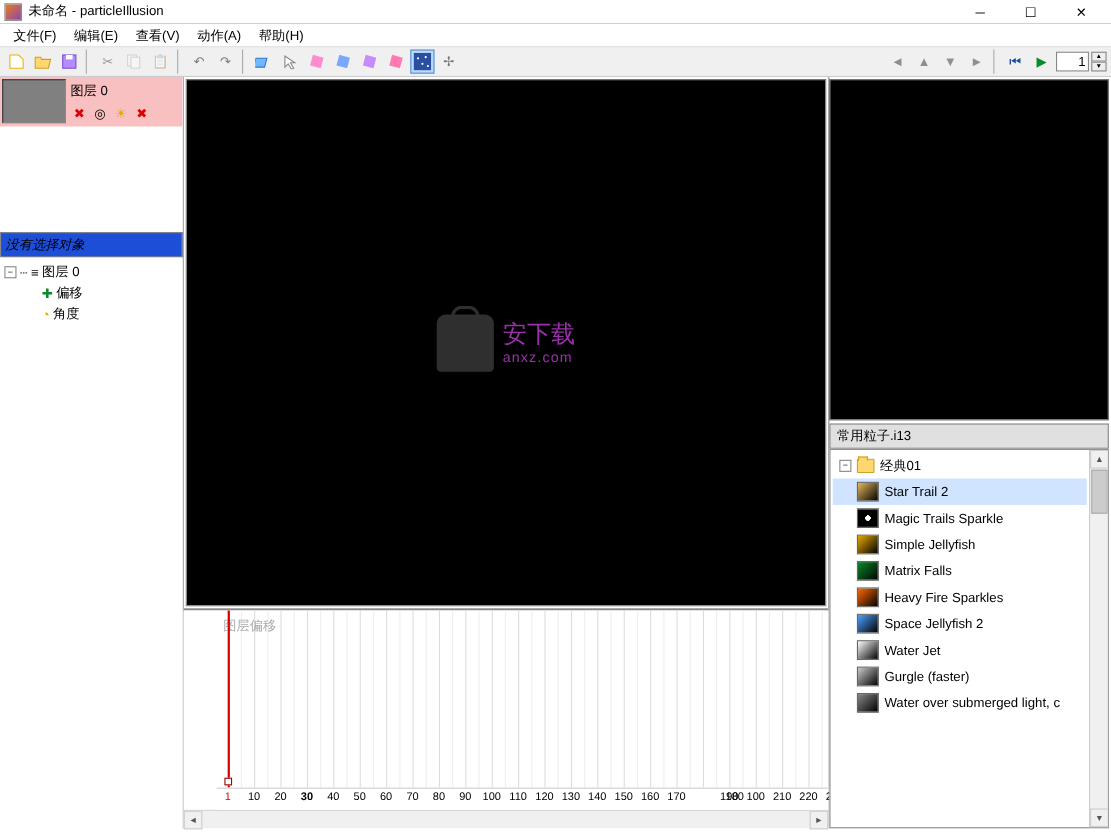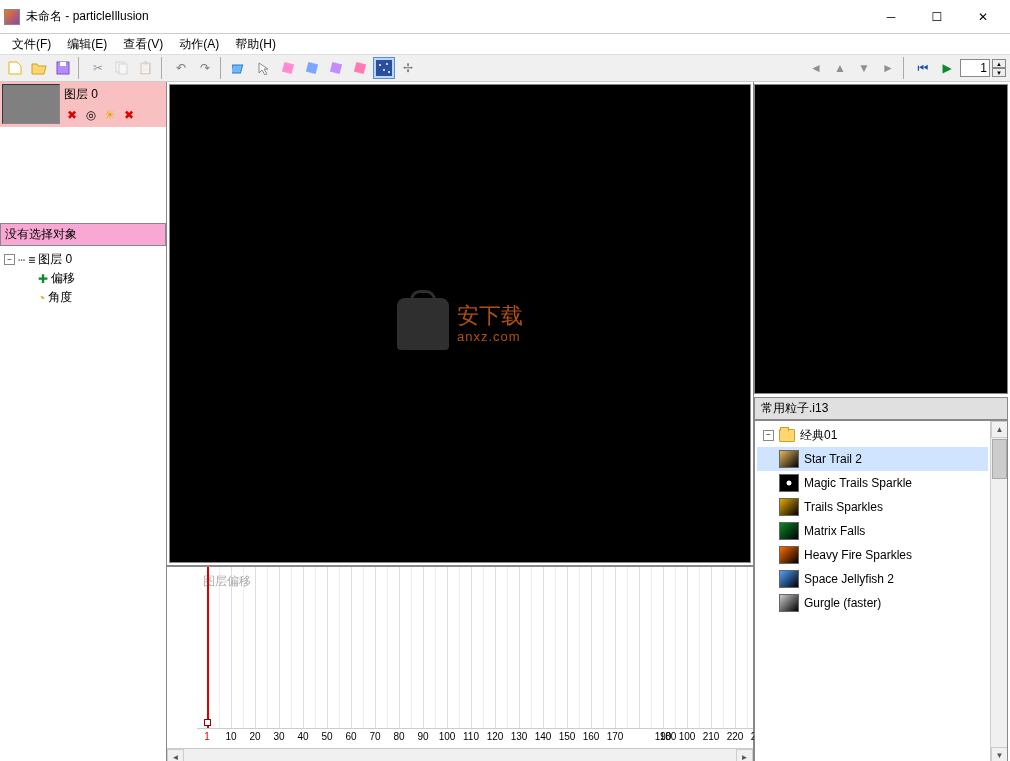--- a/index.html
+++ b/index.html
@@ -1,18 +1,18 @@
 <!DOCTYPE html>
 <html><head>
 <meta charset="utf-8">
 <style>
 * { box-sizing: border-box; margin: 0; padding: 0; font-family: "Microsoft YaHei", "Segoe UI", sans-serif; font-size: 12px; }
 body { width: 1010px; height: 761px; background: #fff; overflow: hidden; }
 
-.titlebar { height: 34px; background: #fff; border-bottom: 1px solid #ccc; display: flex; align-items: center; padding: 0 4px; }
+.titlebar { height: 22px; background: #fff; border-bottom: 1px solid #ccc; display: flex; align-items: center; padding: 0 4px; }
 .titlebar .appicon { width: 16px; height: 16px; background: linear-gradient(135deg,#e67e22,#8e44ad); margin-right: 6px; border: 1px solid #888; }
 .titlebar .title { flex: 1; }
 .winbtns { display: flex; }
 .winbtn { width: 46px; height: 29px; display: flex; align-items: center; justify-content: center; font-family: "Segoe MDL2 Assets", sans-serif; }
 
 .menubar { height: 20px; background: #fff; display: flex; align-items: center; padding: 0 4px; }
 .menuitem { padding: 2px 8px; }
 
 .toolbar { height: 28px; background: #f0f0f0; border-top: 1px solid #e0e0e0; border-bottom: 1px solid #ccc; display: flex; align-items: center; padding: 0 4px; gap: 2px; }
 .tbtn { width: 22px; height: 22px; display: flex; align-items: center; justify-content: center; border: 1px solid transparent; }
@@ -22,29 +22,29 @@
 
 .main { display: flex; height: 683px; background: #fff; }
 .lcol { width: 167px; display: flex; flex-direction: column; border-right: 1px solid #888; }
 .layerbox { height: 141px; background: #fff; overflow: auto; }
 .layer { background: #f8c0c0; padding: 2px; display: flex; }
 .layerthumb { width: 58px; height: 40px; background: #808080; border: 1px inset #888; }
 .layerinfo { padding: 2px 4px; }
 .layericons { display: flex; gap: 3px; margin-top: 4px; }
 .layericon { width: 16px; height: 16px; display: flex; align-items: center; justify-content: center; }
 
-.proplabel { background: #f9a8d4; padding: 2px 4px; border: 1px solid #888; }
+.proplabel { background: #1d4ed8; padding: 2px 4px; border: 1px solid #888; font-style: italic; }
 .proptree { flex: 1; background: #fff; padding: 4px; }
 .tree-row { display: flex; align-items: center; gap: 3px; padding: 1px 0; }
 .tree-indent2 { padding-left: 34px; }
 .expander { width: 11px; height: 11px; border: 1px solid #888; display: flex; align-items: center; justify-content: center; font-size: 8px; line-height: 8px; }
 
 .centercol { flex: 1; display: flex; flex-direction: column; border-right: 1px solid #888; }
 .viewport { flex: 1; background: #000; margin: 2px; border: 1px solid #888; position: relative; display: flex; align-items: center; justify-content: center; }
-.watermark { color: #f97316; opacity: 0.7; display: flex; align-items: center; gap: 8px; justify-content: center; }
+.watermark { color: #d946ef; opacity: 0.7; display: flex; align-items: center; gap: 8px; justify-content: center; }
 .wm-icon { width: 52px; height: 52px; background: #444; border-radius: 8px 8px 4px 4px; position: relative; }
 .wm-icon::before { content:""; position:absolute; top:-8px; left:50%; transform:translateX(-50%); width:20px; height:10px; border:3px solid #444; border-bottom:none; border-radius: 10px 10px 0 0; }
 .wm-text { line-height: 1.2; }
 .wm-text .cn { font-size: 22px; }
 .wm-text .en { font-size: 13px; letter-spacing: 1px; }
 
 .timeline { height: 200px; background: #fff; display: flex; flex-direction: column; border-top: 2px solid #888; }
 .tl-body { flex: 1; position: relative; background: #fff; }
 .tl-grid { position: absolute; inset: 0 0 20px 30px; }
 .tl-grid .vline { position: absolute; top: 0; bottom: 0; border-left: 1px solid #eee; }
@@ -289,21 +289,21 @@
             <div class="vline major" style="left: 562px;"></div>
             <div class="vline" style="left: 574px;"></div>
           </div>
         <div class="tl-label">图层偏移</div>
         <div class="tl-cursor"></div>
         <div class="tl-key"></div>
         <div class="tl-ruler" id="tl-ruler">
             <span class="tl-tick first" style="left: 10px; top: 2px;">1</span>
             <span class="tl-tick" style="left: 34px; top: 2px;">10</span>
             <span class="tl-tick" style="left: 58px; top: 2px;">20</span>
-            <span class="tl-tick" style="left: 82px; top: 2px;">30</span>
+            <span class="tl-tick" style="left: 82px; top: 2px; font-weight: bold;">30</span>
             <span class="tl-tick" style="left: 106px; top: 2px;">40</span>
             <span class="tl-tick" style="left: 130px; top: 2px;">50</span>
             <span class="tl-tick" style="left: 154px; top: 2px;">60</span>
             <span class="tl-tick" style="left: 178px; top: 2px;">70</span>
             <span class="tl-tick" style="left: 202px; top: 2px;">80</span>
             <span class="tl-tick" style="left: 226px; top: 2px;">90</span>
             <span class="tl-tick" style="left: 250px; top: 2px;">100</span>
             <span class="tl-tick" style="left: 274px; top: 2px;">110</span>
             <span class="tl-tick" style="left: 298px; top: 2px;">120</span>
             <span class="tl-tick" style="left: 322px; top: 2px;">130</span>
@@ -340,37 +340,45 @@
       <div class="lib-row item sel">
             <div class="lib-thumb" style="background: linear-gradient(135deg, rgb(230, 184, 92), rgb(0, 0, 0));"></div>
             <span>Star Trail 2</span>
           </div>
           <div class="lib-row item">
             <div class="lib-thumb" style="background: radial-gradient(circle, rgb(255, 255, 255) 20%, rgb(0, 0, 0) 22%);"></div>
             <span>Magic Trails Sparkle</span>
           </div>
           <div class="lib-row item">
             <div class="lib-thumb" style="background: linear-gradient(135deg, rgb(230, 168, 0), rgb(0, 0, 0));"></div>
-            <span>Trails Sparkles</span>
+            <span>Simple Jellyfish</span>
           </div>
           <div class="lib-row item">
             <div class="lib-thumb" style="background: linear-gradient(135deg, rgb(10, 138, 42), rgb(0, 0, 0));"></div>
             <span>Matrix Falls</span>
           </div>
           <div class="lib-row item">
             <div class="lib-thumb" style="background: linear-gradient(135deg, rgb(255, 106, 0), rgb(0, 0, 0));"></div>
             <span>Heavy Fire Sparkles</span>
           </div>
           <div class="lib-row item">
             <div class="lib-thumb" style="background: linear-gradient(135deg, rgb(79, 160, 255), rgb(0, 0, 0));"></div>
             <span>Space Jellyfish 2</span>
           </div>
           <div class="lib-row item">
+            <div class="lib-thumb" style="background: linear-gradient(135deg, rgb(255, 255, 255), rgb(0, 0, 0));"></div>
+            <span>Water Jet</span>
+          </div>
+          <div class="lib-row item">
             <div class="lib-thumb" style="background: linear-gradient(135deg, rgb(204, 204, 204), rgb(0, 0, 0));"></div>
             <span>Gurgle (faster)</span>
+          </div>
+          <div class="lib-row item">
+            <div class="lib-thumb" style="background: linear-gradient(135deg, rgb(136, 136, 136), rgb(0, 0, 0));"></div>
+            <span>Water over submerged light, c</span>
           </div>
         </div>
       <div class="vscroll">
         <div class="arrow">▲</div>
         <div class="thumb"></div>
         <div class="track"></div>
         <div class="arrow">▼</div>
       </div>
     </div>
   </div>

